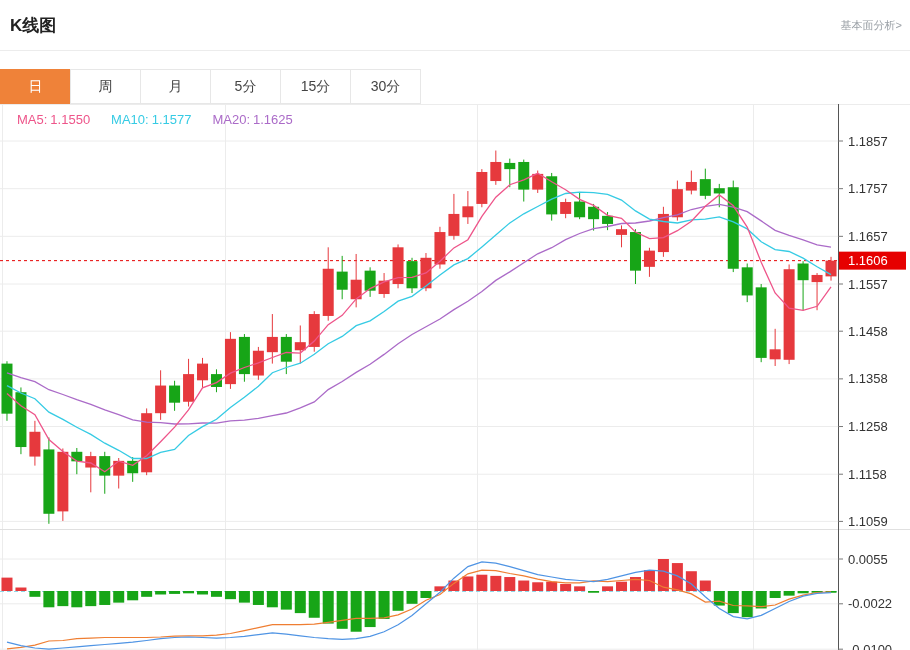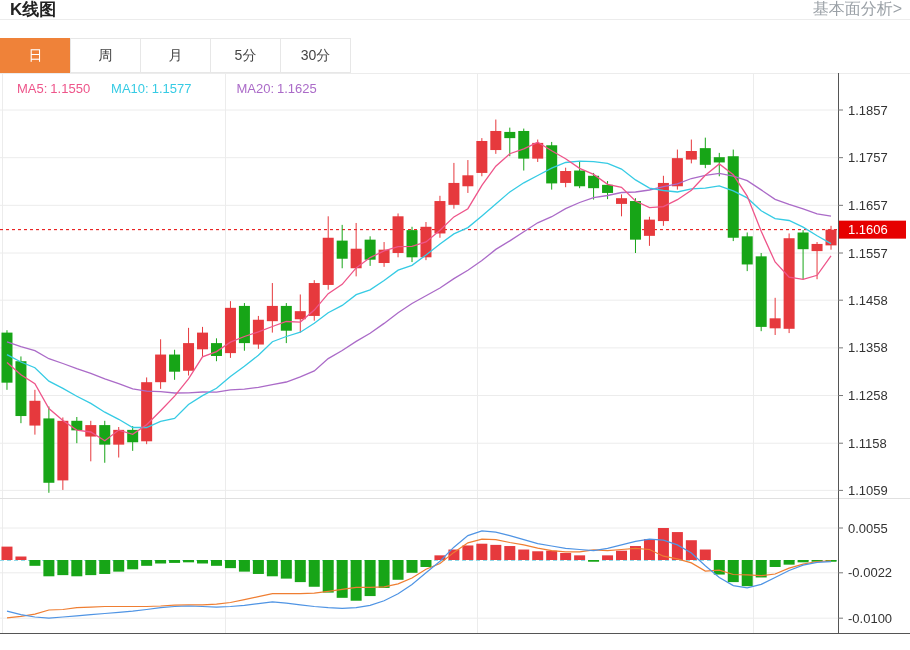--- a/index.html
+++ b/index.html
@@ -1,49 +1,50 @@
 <!DOCTYPE html>
 <html><head>
 <meta charset="utf-8">
 <style>
   html,body{margin:0;padding:0;background:#fff;}
   body{width:910px;height:650px;overflow:hidden;font-family:"Liberation Sans",sans-serif;-webkit-font-smoothing:antialiased;}
-  .header{height:20px;border-bottom:1px solid #ececec;display:flex;align-items:center;justify-content:space-between;padding:0 8px 0 10px;box-sizing:border-box;}
+  .header{height:51px;border-bottom:1px solid #ececec;display:flex;align-items:center;justify-content:space-between;padding:0 8px 0 10px;box-sizing:border-box;}
   .title{font-size:17px;font-weight:bold;color:#222;}
-  .link{font-size:16px;color:#9aa0a6;cursor:pointer;}
+  .link{font-size:11px;color:#9aa0a6;cursor:pointer;}
   .tabs{display:flex;margin-top:18px;height:35px;}
   .tab{width:71px;box-sizing:border-box;border:1px solid #e7e7e7;margin-left:-1px;display:flex;align-items:center;justify-content:center;font-size:14px;color:#444;background:#fff;cursor:pointer;}
   .tab:first-child{margin-left:0;}
   .tab.active{background:#ef8239;border-color:#ef8239;color:#fff;}
   .chart-wrap{position:relative;height:563px;margin-top:0;}
   #chart-svg{position:absolute;left:0;top:0;}
   #chart-svg text{font-family:"Liberation Sans",sans-serif;}
   .overlay{position:absolute;display:flex;gap:18px;font-size:13px;pointer-events:none;white-space:nowrap;z-index:5;}
   #ohlc-row{top:6px;left:14px;color:#333;}
   #ohlc-row .val{color:#e84545;margin-left:2px;}
   #ma-row{top:8px;left:14px;}
   #ma-row .pair span{margin-left:3px;}
-  .ma5{color:#ee558a;} .ma10{color:#36cbe4;} .ma20{color:#ab6bc8;margin-left:24px;}
+  .ma5{color:#ee558a;} .ma10{color:#36cbe4;} .ma20{color:#ab6bc8;}
   #macd-row{top:430px;left:18px;}
   #macd-row .pair span{margin-left:3px;}
   .macd-g{color:#27a327;} .diff-b{color:#4f94e4;} .dea-o{color:#ef7e32;}
 </style>
 </head>
 <body>
 
 <div class="header">
   <div class="title">K线图</div>
   <div class="link">基本面分析&gt;</div>
 </div>
 
 <div class="tabs">
   <div class="tab active">日</div>
   <div class="tab">周</div>
   <div class="tab">月</div>
   <div class="tab">5分</div>
+  <div class="tab">15分</div>
   <div class="tab">30分</div>
 </div>
 
 <div class="chart-wrap">
   <svg id="chart-svg" width="910" height="563">
       <g>
         <line x1="0" y1="0.5" x2="910" y2="0.5" stroke="#ececec" stroke-width="1"></line>
         <line x1="2.5" y1="0" x2="2.5" y2="560" stroke="#ececec" stroke-width="1"></line>
         <line x1="225.5" y1="0" x2="225.5" y2="560" stroke="#ececec" stroke-width="1"></line>
         <line x1="477.5" y1="0" x2="477.5" y2="560" stroke="#ececec" stroke-width="1"></line>

